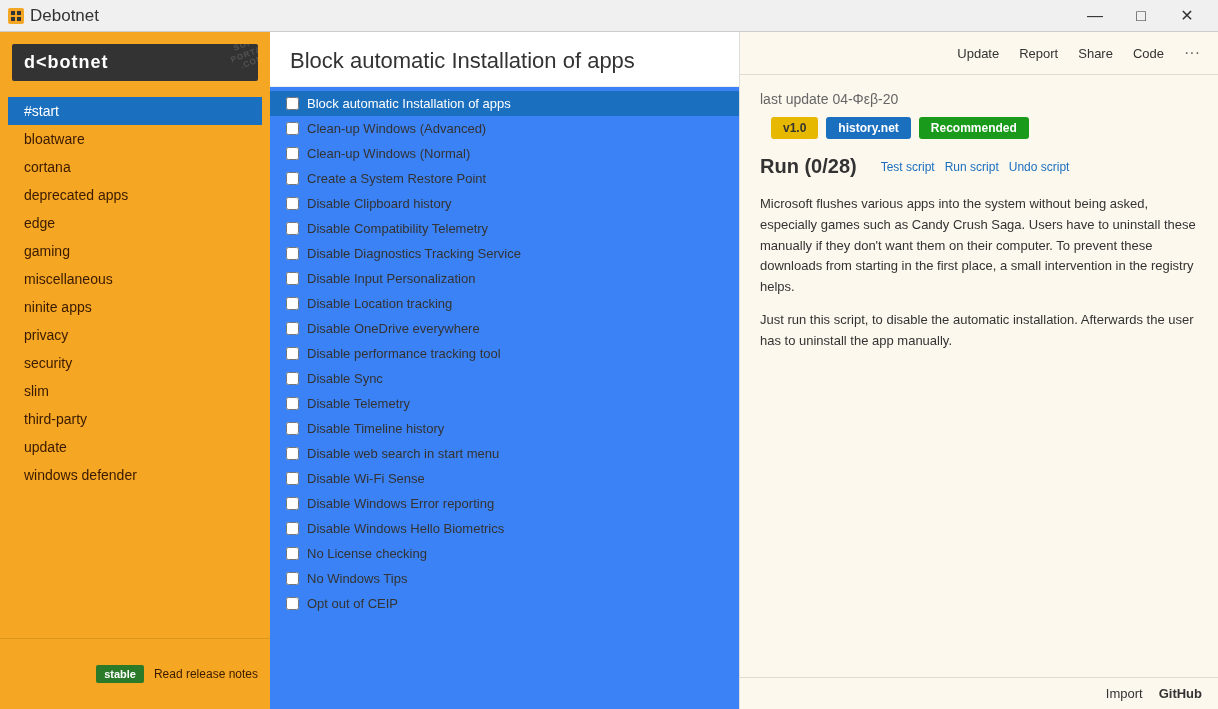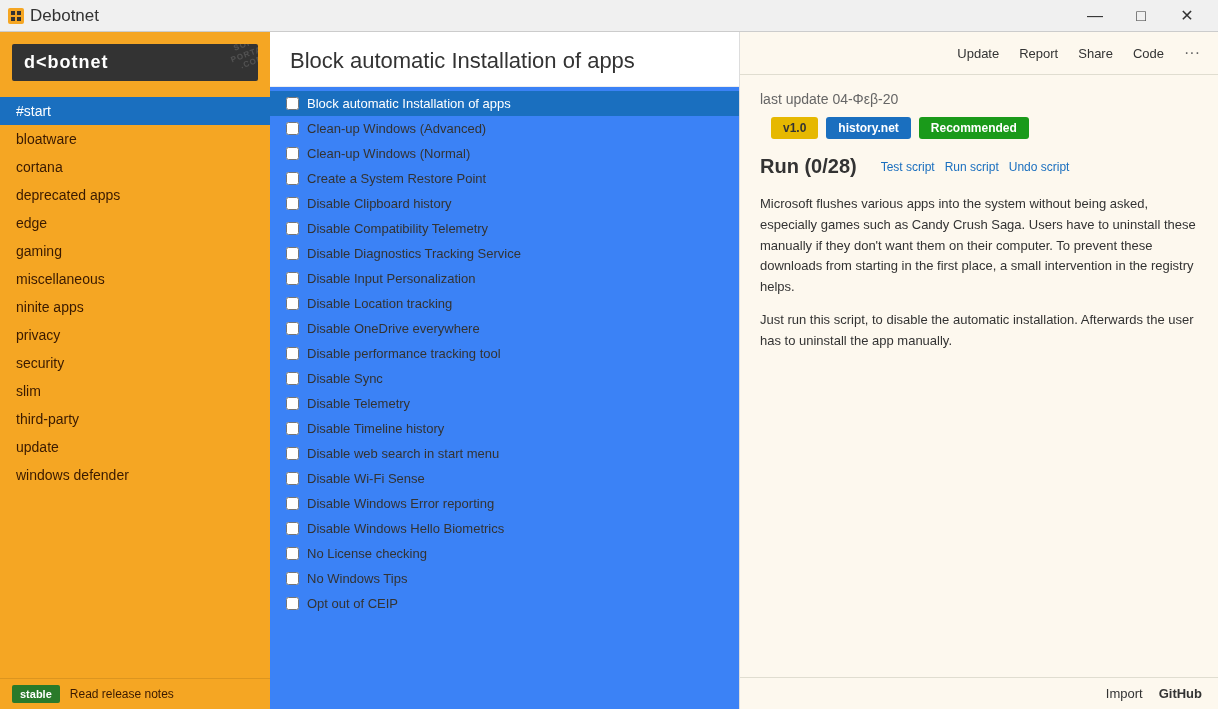--- a/index.html
+++ b/index.html
@@ -36,29 +36,30 @@
       font-size: 18px; font-weight: bold; letter-spacing: 1px;
       margin: 12px; border-radius: 2px;
       position: relative; overflow: hidden;
     }
     .sidebar-logo-text { position: relative; z-index: 2; }
     .sidebar-watermark {
       position: absolute; top: -5px; right: -10px; opacity: 0.15;
       font-size: 8px; color: white; transform: rotate(-20deg);
       z-index: 1; line-height: 1.2; text-align: center;
     }
-    .sidebar-nav { flex: 1; overflow-y: auto; padding: 4px 0; }
+    .sidebar-nav { flex: 1; overflow-y: auto; padding: 4px 8px; }
     .sidebar-item {
       padding: 6px 16px; font-size: 14px; color: #3a1a00;
       cursor: pointer; display: block;
     }
     .sidebar-item.active { background: #1a6fbf; color: white; font-weight: 500; }
     .sidebar-footer {
-      padding: 6px 12px; display: flex; align-items: center; gap: 10px;
+      padding: 26px 12px; display: flex; align-items: center; gap: 10px;
       border-top: 1px solid rgba(0,0,0,0.1);
+      justify-content: flex-end;
     }
     .stable-badge {
       background: #2a7a2a; color: white; font-size: 11px;
       padding: 3px 8px; border-radius: 2px; font-weight: bold;
     }
     .release-notes { font-size: 12px; color: #3a1a00; cursor: pointer; }
 
     
     .middle-panel {
       width: 470px; flex-shrink: 0; border-right: 1px solid #ddd;

